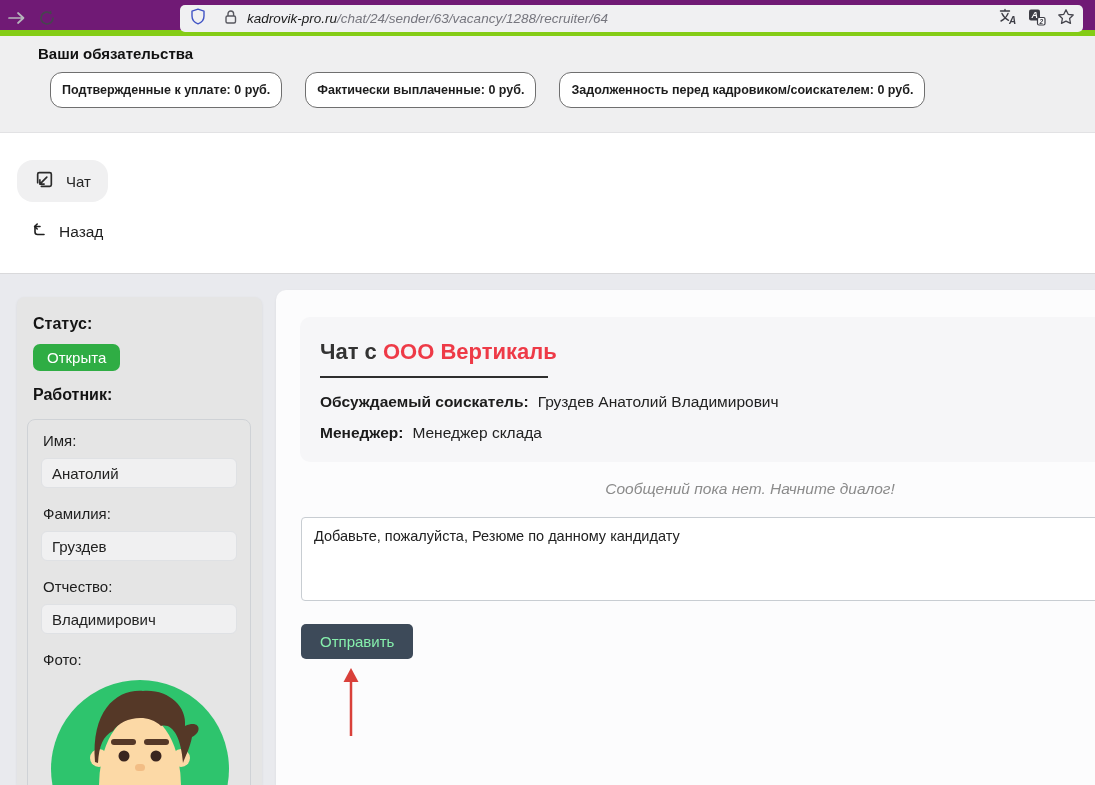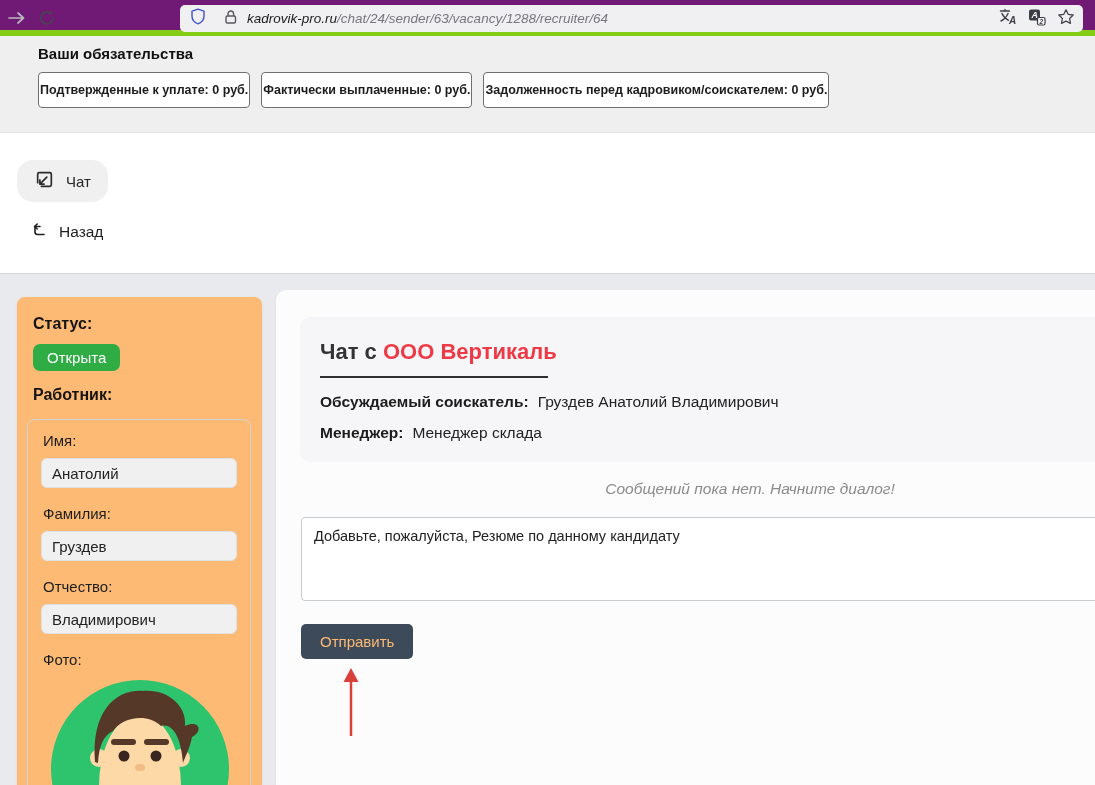--- a/index.html
+++ b/index.html
@@ -30,44 +30,45 @@
 
   
   .obligations {
     position:absolute; top:36px; left:0; width:1095px; height:97px;
     background:#efeff0; border-bottom:1px solid #e2e2e4;
     padding:9px 0 0 38px;
   }
   .obligations-title { font-size:15px; font-weight:bold; color:#111; }
   .obligations-row { display:flex; gap:11px; margin-top:10px; }
   .ob-box {
-    background:#fff; border:1px solid #6f6f6f; border-radius:4px;
-    padding:10px 1px; font-size:12.5px; font-weight:bold; color:#1c1c1c;
+    background:#fff; border:1px solid #6f6f6f; border-radius:12px;
+    padding:10px 11px; font-size:12.5px; font-weight:bold; color:#1c1c1c;
     white-space:nowrap;
+    margin-left:12px;
   }
 
   
   .chat-toggle {
     position:absolute; left:17px; top:160px;
     display:inline-flex; align-items:center; gap:11px;
     background:#f0f0f1; border-radius:16px; padding:9px 17px;
     font-size:15px; color:#262626; cursor:pointer;
   }
   .back-link {
     position:absolute; left:30px; top:221px;
     display:inline-flex; align-items:center; gap:11px;
     font-size:15.5px; color:#1f1f1f; cursor:pointer;
   }
   .section-divider { position:absolute; top:273px; left:0; width:1095px; height:1px; background:#d9d9db; }
   .page-bg { position:absolute; top:274px; left:0; width:1095px; height:511px; background:#e9eaee; }
 
   
   .sidebar-card {
     position:absolute; left:17px; top:297px; width:245px; height:488px;
-    background:#fdba74; border-radius:8px 8px 0 0;
+    background:#e5e5e5; border-radius:8px 8px 0 0;
     box-shadow:0 1px 3px rgba(0,0,0,.08);
     padding:18px 11px 7px 10px; overflow:hidden;
   }
   .side-label { font-size:16px; font-weight:bold; color:#141414; margin-left:6px; }
   .status-badge {
     display:inline-block; margin:11px 0 15px 6px;
     background:#2fad44; color:#fff; font-size:15px;
     padding:5px 14px; border-radius:7px;
   }
   .worker-label { margin-bottom:15px; }
@@ -104,21 +105,21 @@
     text-align:center; font-style:italic; font-size:15.5px; color:#8b8b8b;
   }
   .message-box {
     position:absolute; left:25px; top:227px; width:900px; height:84px;
     border:1px solid #c8cdd2; border-radius:4px;
     font-family:"Liberation Sans",sans-serif; font-size:14.5px; color:#212121;
     padding:10px 12px; resize:none; background:#fff; outline:none;
   }
   .send-button {
     position:absolute; left:25px; top:334px; height:35px;
-    background:#3d4a59; color:#fdba74; border:none; border-radius:5px;
+    background:#3d4a59; color:#86efac; border:none; border-radius:5px;
     font-family:"Liberation Sans",sans-serif; font-size:15px; padding:0 19px;
     cursor:pointer;
   }
   .annotation-arrow { position:absolute; left:60px; top:376px; }
 </style>
 </head>
 <body>
 
 <div class="browser-bar">
   <span class="nav-icon" style="left:7px;">

